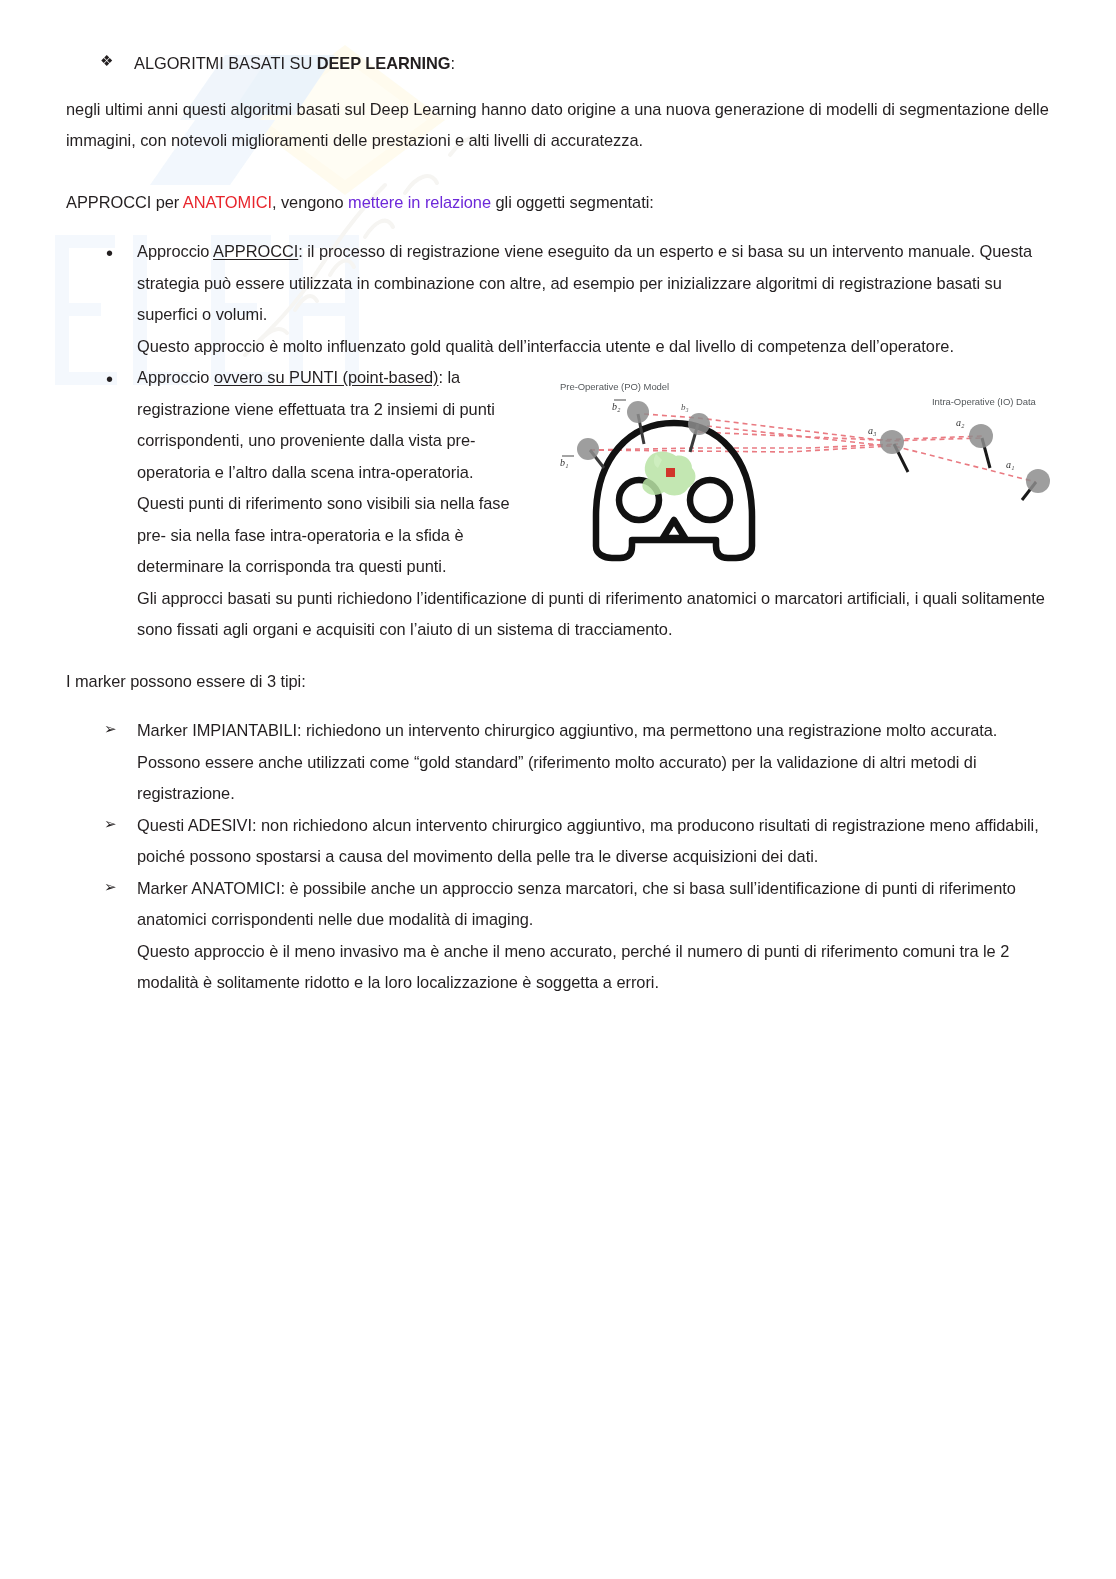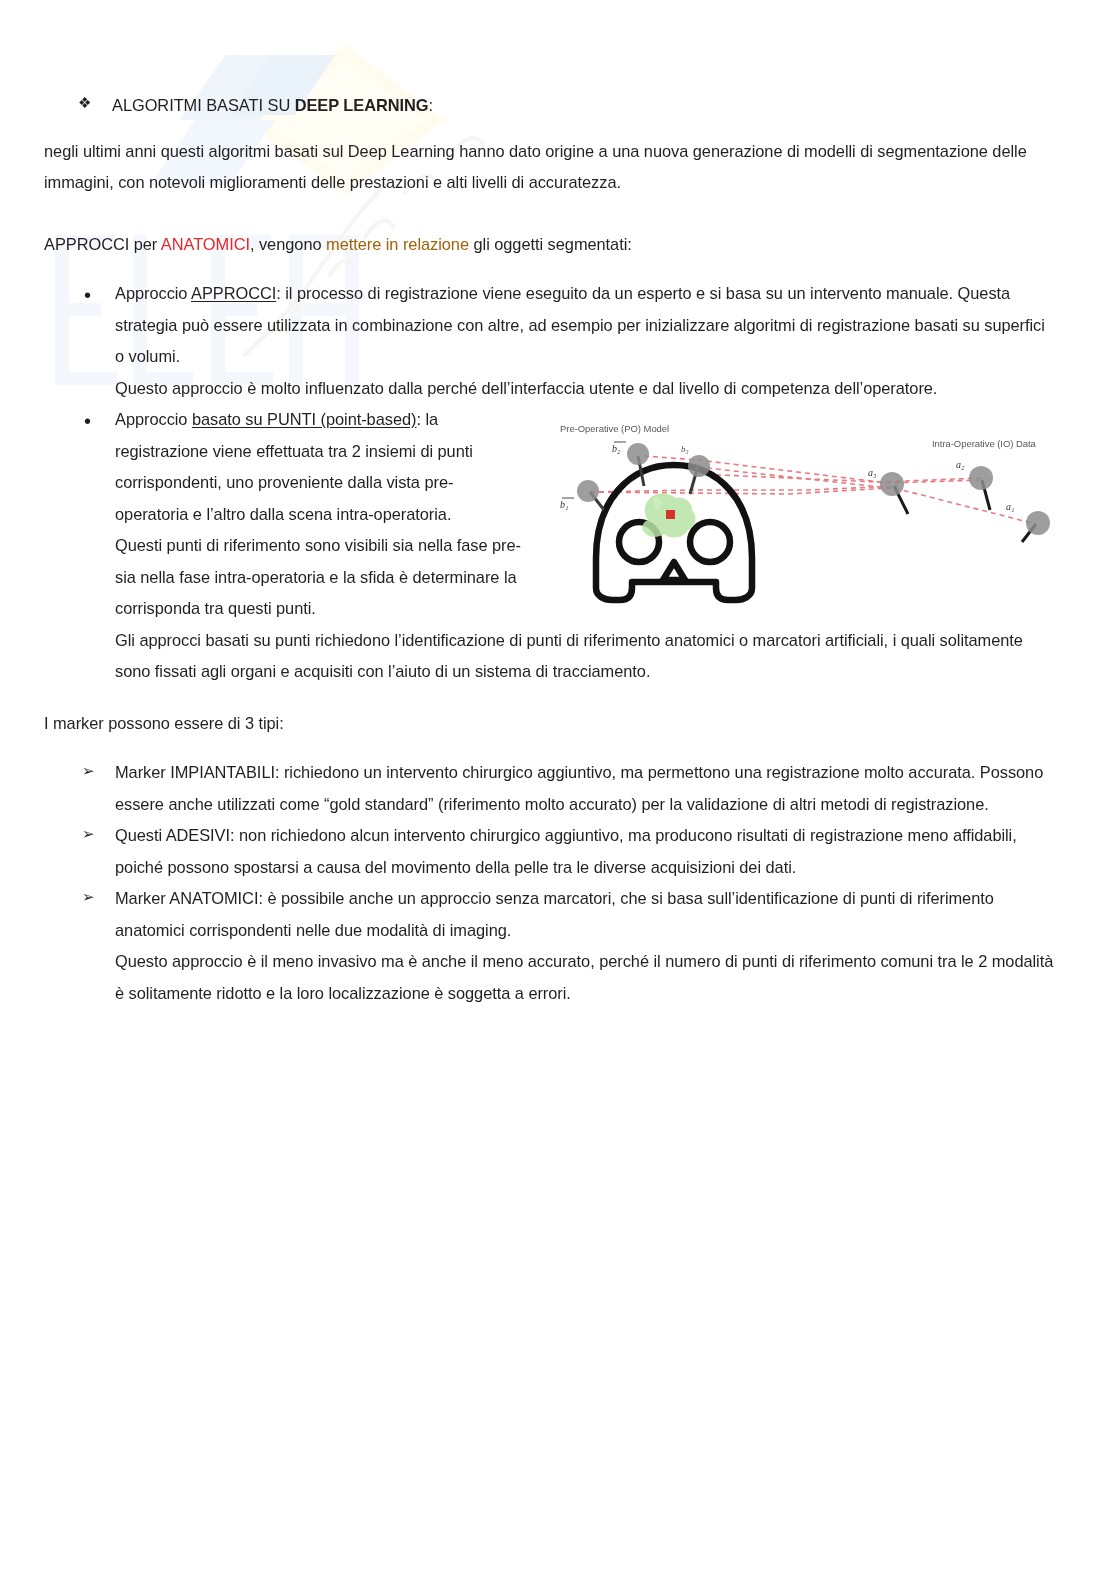--- a/index.html
+++ b/index.html
@@ -30,23 +30,22 @@
     pointer-events: none;
     z-index: 0;
     opacity: 0.55;
   }
   .watermark svg { display: block; width: 100%; height: 100%; }
 
   
   .content {
     position: relative;
     z-index: 2;
-    padding: 48px 62px 0 44px;
+    padding: 48px 62px 0 66px;
     box-sizing: border-box;
-    margin-top: 42px;
   }
 
   p, li {
     margin: 0;
     font-size: 16.4px;
     line-height: 1.92;
     letter-spacing: -0.05px;
   }
 
   .para {
@@ -113,21 +112,21 @@
     position: absolute;
     left: 0;
     top: 0px;
     font-size: 15px;
     color: #231f20;
   }
 
   b, .bold { font-weight: bold; }
   .u { text-decoration: underline; text-underline-offset: 2px; }
   .red-dark { color: #e8262d; }
-  .red-bright { color: #a16207; }
+  .red-bright { color: #6d28d9; }
 
   
   .figure {
     float: right;
     width: 516px;
     margin: 6px 0 4px 14px;
     position: relative;
   }
   .figure svg { display: block; width: 100%; height: auto; }
   .clearfix::after { content: ""; display: block; clear: both; }
@@ -194,21 +193,21 @@
     <div class="spacer-sm"></div>
 
     <p class="para"><span>APPROCCI per </span><span class="red-dark">ANATOMICI</span><span>, vengono </span><span class="red-bright">mettere in relazione</span><span> gli oggetti segmentati:</span></p>
 
     <div class="spacer-sm"></div>
 
     <ul class="round">
 
       <li>
         <span>Approccio </span><span class="u">APPROCCI</span><span>: </span><span>il processo di registrazione viene eseguito da un esperto e si basa su un intervento manuale. Questa strategia può essere utilizzata in combinazione con altre, ad esempio per inizializzare algoritmi di registrazione basati su superfici o volumi.</span>
-        <div>Questo approccio è molto influenzato dalla perché dell’interfaccia utente e dal livello di competenza dell’operatore.</div>
+        <div>Questo approccio è molto influenzato gold qualità dell’interfaccia utente e dal livello di competenza dell’operatore.</div>
       </li>
 
       <li>
 
         
         <div class="figure">
           <svg viewBox="0 0 516 200" xmlns="http://www.w3.org/2000/svg">
             <rect x="0" y="0" width="516" height="200" fill="#ffffff"></rect>
 
             <text x="22" y="22" font-family="Liberation Sans, sans-serif" font-size="9.5" fill="#55595c">Pre-Operative (PO) Model</text>
@@ -278,21 +277,21 @@
               <circle cx="443" cy="68" r="12" fill="#8d8d8d" opacity="0.85"></circle>
               <text x="418" y="58" font-family="Liberation Serif, serif" font-size="10" font-style="italic" fill="#333">a₂</text>
 
               <line x1="498" y1="114" x2="484" y2="132" stroke="#1a1a1a" stroke-width="3"></line>
               <circle cx="500" cy="113" r="12" fill="#8d8d8d" opacity="0.85"></circle>
               <text x="468" y="100" font-family="Liberation Serif, serif" font-size="10" font-style="italic" fill="#333">a₁</text>
             </g>
           </svg>
         </div>
 
-        <span>Approccio </span><span class="u">basato su PUNTI (point-based)</span><span>: </span><span>la registrazione viene effettuata tra 2 insiemi di punti corrispondenti, uno proveniente dalla vista pre-operatoria e l’altro dalla scena intra-operatoria.</span>
+        <span>Approccio </span><span class="u">ovvero su PUNTI (point-based)</span><span>: </span><span>la registrazione viene effettuata tra 2 insiemi di punti corrispondenti, uno proveniente dalla vista pre-operatoria e l’altro dalla scena intra-operatoria.</span>
         <div>Questi punti di riferimento sono visibili sia nella fase pre- sia nella fase intra-operatoria e la sfida è determinare la corrisponda tra questi punti.</div>
         <div>Gli approcci basati su punti richiedono l’identificazione di punti di riferimento anatomici o marcatori artificiali, i quali solitamente sono fissati agli organi e acquisiti con l’aiuto di un sistema di tracciamento.</div>
       </li>
     </ul>
 
     <div class="clearfix"></div>
     <div class="spacer-md"></div>
 
     <p class="para">I marker possono essere di 3 tipi:</p>
 

